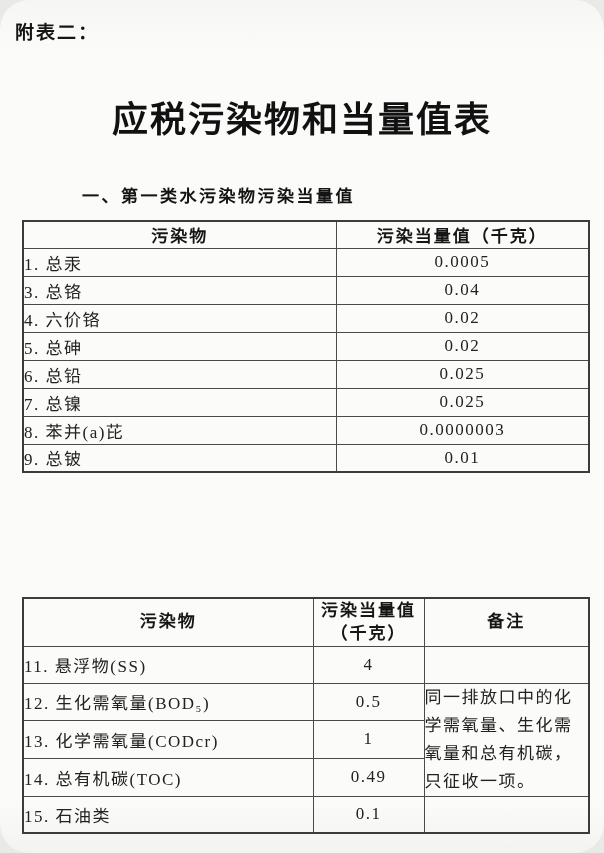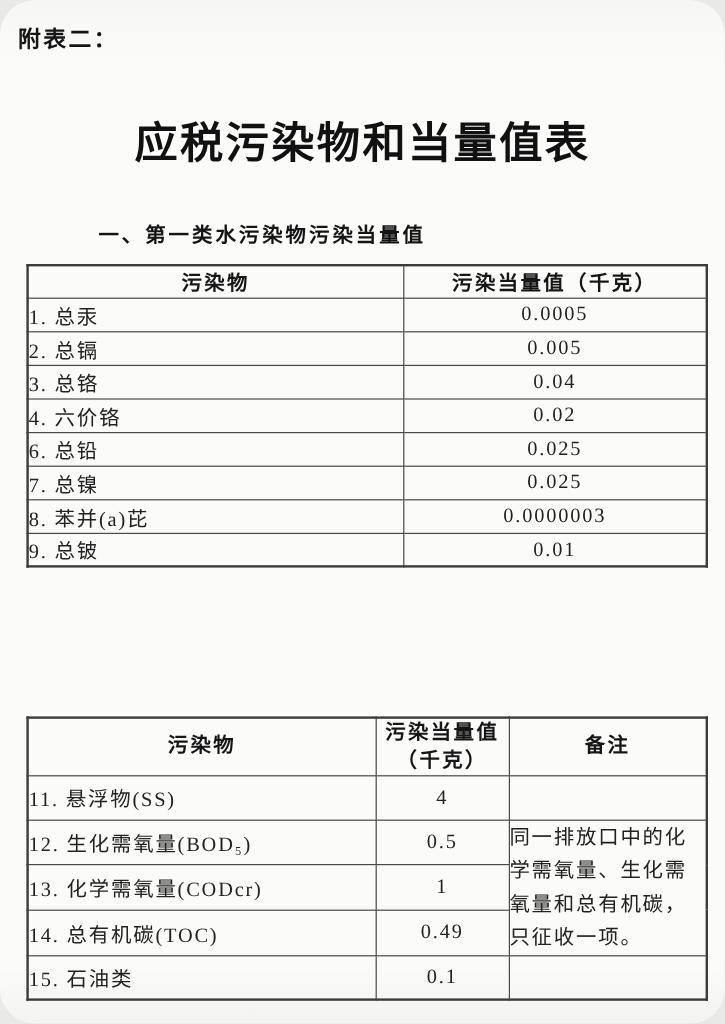--- a/index.html
+++ b/index.html
@@ -118,29 +118,29 @@
         <th>污染物</th>
         <th>污染当量值（千克）</th>
       </tr>
     </thead>
     <tbody>
       <tr>
         <td class="cell-left">1. 总汞</td>
         <td class="cell-val-left">0.0005</td>
       </tr>
       <tr>
-        <td class="cell-left">2. 总镉</td>
-        <td class="cell-val-left">0.005</td>
-      </tr>
-      <tr>
         <td class="cell-left">3. 总铬</td>
         <td class="cell-val-left">0.04</td>
       </tr>
       <tr>
         <td class="cell-left">4. 六价铬</td>
+        <td class="cell-val-left">0.02</td>
+      </tr>
+      <tr>
+        <td class="cell-left">5. 总砷</td>
         <td class="cell-val-left">0.02</td>
       </tr>
       <tr>
         <td class="cell-left">6. 总铅</td>
         <td class="cell-val-left">0.025</td>
       </tr>
       <tr>
         <td class="cell-left">7. 总镍</td>
         <td class="cell-val-left">0.025</td>
       </tr>

